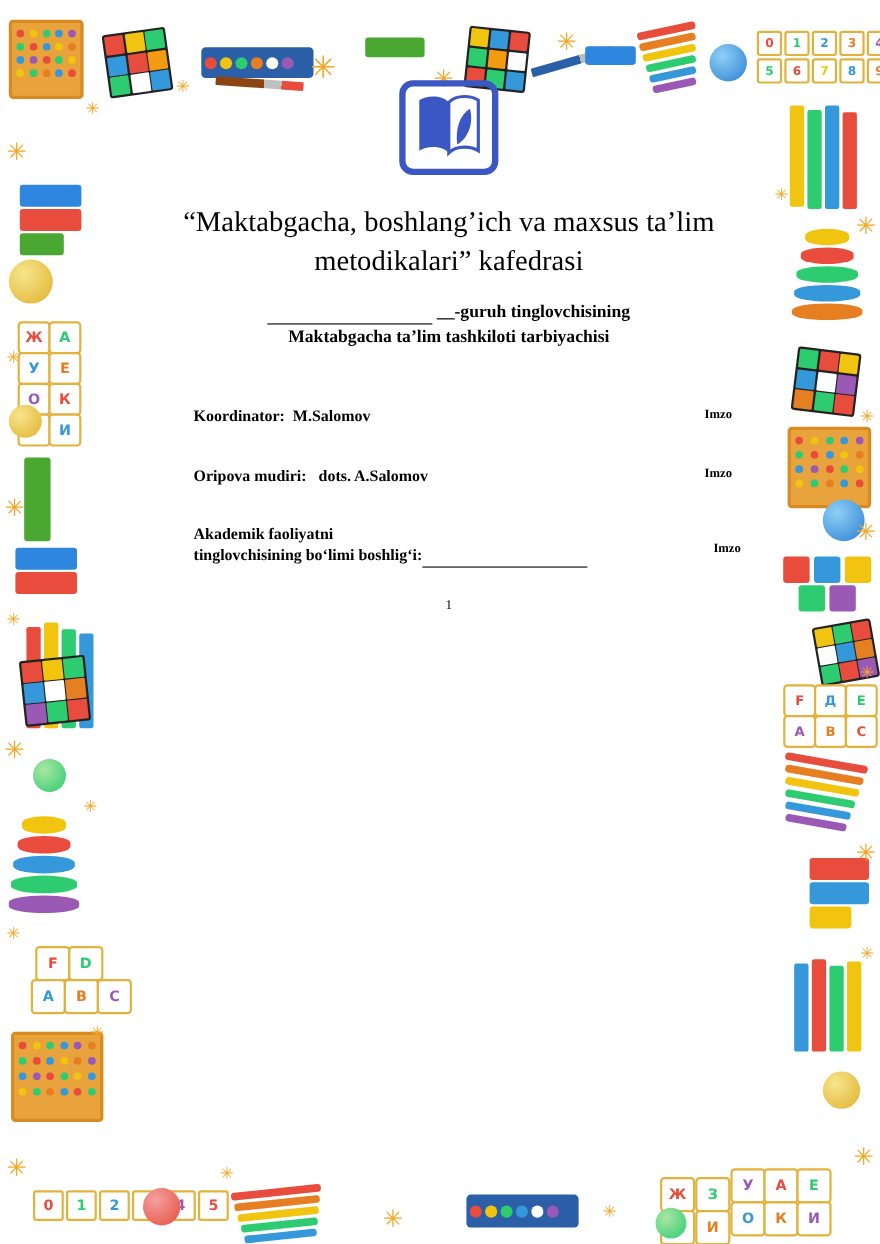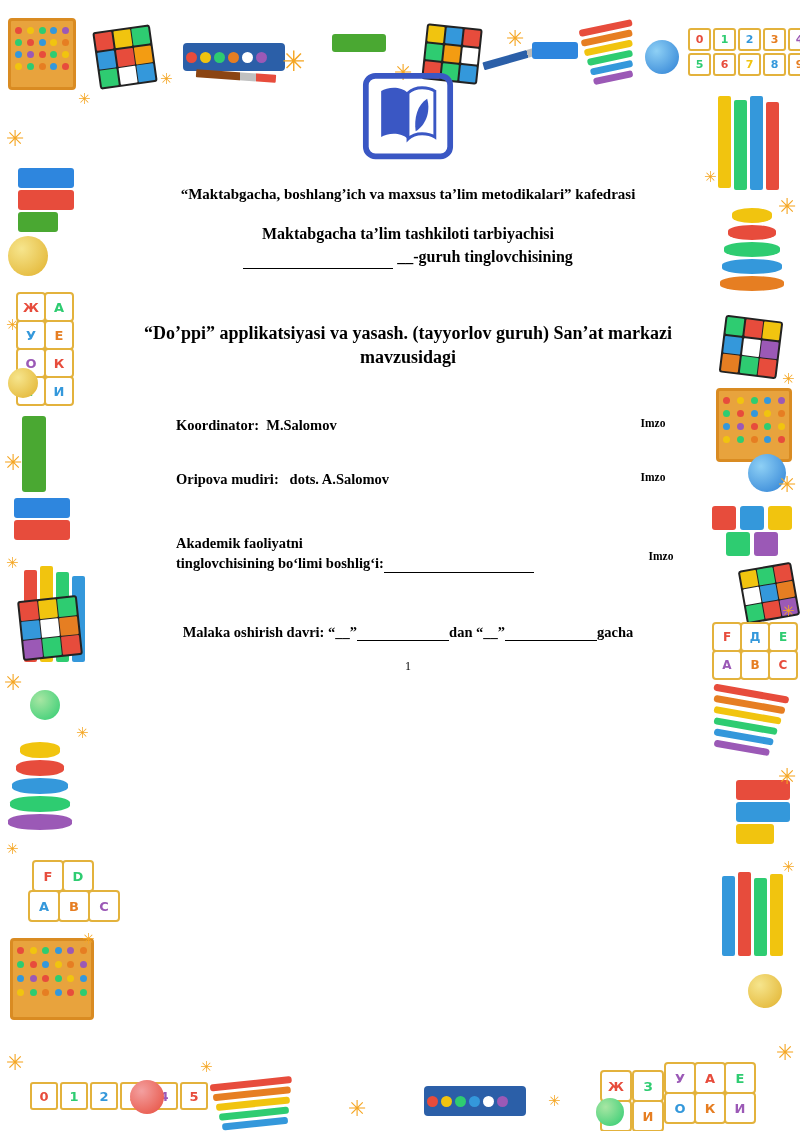--- a/index.html
+++ b/index.html
@@ -178,22 +178,22 @@
 
   .org-title {
     font-size: 16.5px;
     font-weight: bold;
     line-height: 1.32;
     color: #000;
     letter-spacing: .2px;
     margin: 0 0 18px 0;
   }
   .kafedra {
-    font-size: 15px;
-    font-weight: bold;
+    font-size: 26px;
+    font-weight: normal;
     line-height: 1.35;
     margin: 0 0 18px 0;
   }
   .tinglovchi {
     font-size: 16px;
     font-weight: bold;
     line-height: 1.45;
     margin: 0 0 52px 0;
   }
   .mavzu {
@@ -230,21 +230,21 @@
     width: 78px;
     margin: 0 auto;
   }
   .imzo {
     font-size: 11.5px;
     font-weight: bold;
     margin-top: 2px;
   }
   .row1 { position: relative; height: 40px; }
   .row2 { position: relative; height: 40px; margin-top: 14px;}
-  .row3 { position: relative; height: 48px; margin-top: 23px;}
+  .row3 { position: relative; height: 48px; margin-top: 12px;}
   .akad-two {
     line-height: 1.35;
   }
   .underline-long {
     display: inline-block;
     border-bottom: 1.4px solid #000;
     width: 150px;
     height: 13px;
     vertical-align: bottom;
   }
@@ -653,28 +653,27 @@
         <path d="M50 24 C42 16, 28 18, 22 22 L22 70 C28 66, 42 64, 50 72 Z" fill="#3a57c4"></path>
         <path d="M50 24 C58 16, 72 18, 78 22 L78 70 C72 66, 58 64, 50 72 Z" fill="#ffffff" stroke="#3a57c4" stroke-width="3"></path>
         <path d="M70 30 C60 36, 56 50, 58 64 C68 58, 74 44, 70 30 Z" fill="#3a57c4"></path>
       </svg>
     </div>
 
 
     <div class="kafedra">“Maktabgacha, boshlang’ich va maxsus ta’lim metodikalari” kafedrasi</div>
 
     <div class="tinglovchi">
-      <div>Maktabgacha ta’lim tashkiloti tarbiyachisi</div>
       <div>
         <span class="underline-long"></span>
         <span>__-guruh tinglovchisining</span>
       </div>
-    </div>
-
-    <div class="mavzu">“Do’ppi” applikatsiyasi va yasash. (tayyorlov guruh) San’at markazi mavzusidagi</div>
+      <div>Maktabgacha ta’lim tashkiloti tarbiyachisi</div>
+    </div>
+
 
 
     <div class="sig-block">
 
       <div class="row1">
         <span class="sig-label">Koordinator:  M.Salomov</span>
         <span class="sig-line-wrap" style="top:-2px;">
           <span class="sig-line"></span>
           <div class="imzo">Imzo</div>
         </span>
@@ -693,20 +692,17 @@
           <span>Akademik faoliyatni</span><br>
           <span>tinglovchisining bo‘limi boshlig‘i:</span><span class="underline-long"></span>
         </span>
         <span class="sig-line-wrap" style="top:14px; right:-28px;">
           <span class="sig-line"></span>
           <div class="imzo">Imzo</div>
         </span>
       </div>
     </div>
 
-    <div class="malaka">
-      <span>Malaka oshirish davri: “</span><span>__</span><span>”</span><span class="ul-md"></span><span>dan “</span><span>__</span><span>”</span><span class="ul-md"></span><span>gacha</span>
-    </div>
 
 
     <div class="pagenum">1</div>
   </div>
 </div>
 
 </body></html>

